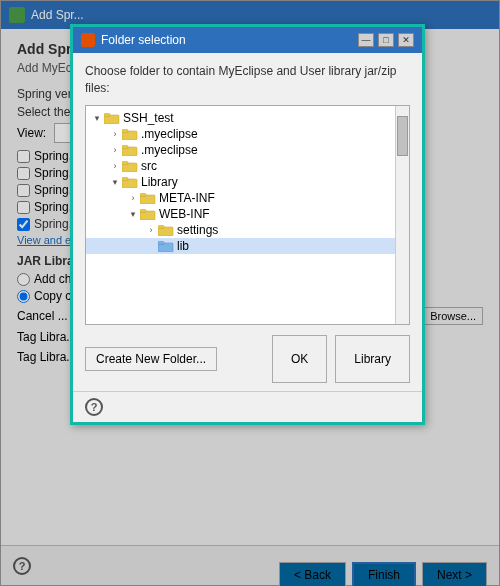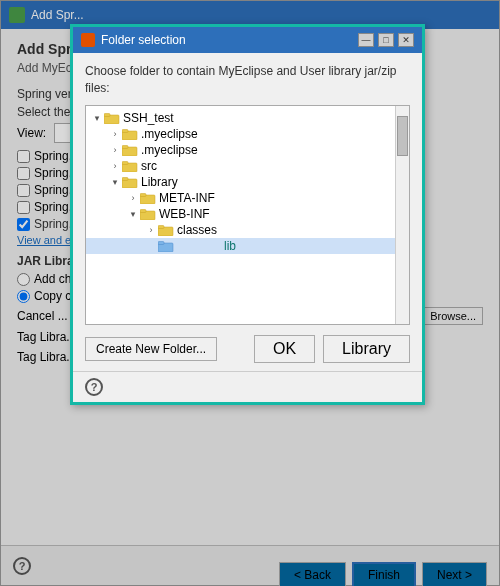--- a/index.html
+++ b/index.html
@@ -304,22 +304,22 @@
     .new-folder-btn {
       border: 1px solid #aaa;
       background: #f0f0f0;
       padding: 4px 10px;
       font-size: 12px;
       cursor: pointer;
     }
     .ok-btn, .cancel-btn {
       border: 1px solid #aaa;
       background: #f0f0f0;
-      padding: 4px 18px;
-      font-size: 16px;
+      padding: 16px 18px;
+      font-size: 12px;
       cursor: pointer;
     }
     .dialog-help {
       width: 18px;
       height: 18px;
       border-radius: 50%;
       border: 2px solid #555;
       display: flex;
       align-items: center;
       justify-content: center;
@@ -512,33 +512,33 @@
 
         <div class="tree-item">
           <span class="tree-indent" style="width:54px"></span>
           <span class="tree-arrow">›</span>
           <span class="folder-icon">
             <svg class="folder-svg" viewBox="0 0 16 12">
               <rect x="0" y="3" width="15" height="9" rx="1" fill="#e8c84a" stroke="#c8a020" stroke-width="0.5"></rect>
               <rect x="0" y="1.5" width="6" height="3" rx="1" fill="#e8c84a" stroke="#c8a020" stroke-width="0.5"></rect>
             </svg>
           </span>
-          <span>classes</span>
+          <span>settings</span>
         </div>
 
         <div class="tree-item selected">
           <span class="tree-indent" style="width:54px"></span>
           <span class="tree-arrow"> </span>
           <span class="folder-icon">
             <svg class="folder-svg" viewBox="0 0 16 12">
               <rect x="0" y="3" width="15" height="9" rx="1" fill="#7cb4e8" stroke="#4a88c8" stroke-width="0.5"></rect>
               <rect x="0" y="1.5" width="6" height="3" rx="1" fill="#7cb4e8" stroke="#4a88c8" stroke-width="0.5"></rect>
             </svg>
           </span>
-          <span style="color:#0f766e; font-weight:500;margin-left:47px;">lib</span>
+          <span style="color:#000000; font-weight:500;">lib</span>
         </div>
 
       </div>
 
       <div class="tree-scrollbar">
         <div class="tree-scrollbar-thumb"></div>
       </div>
     </div>
 
     <div class="dialog-btn-row">

